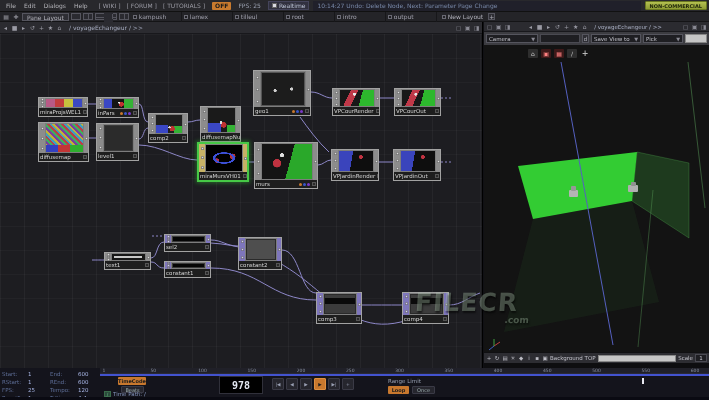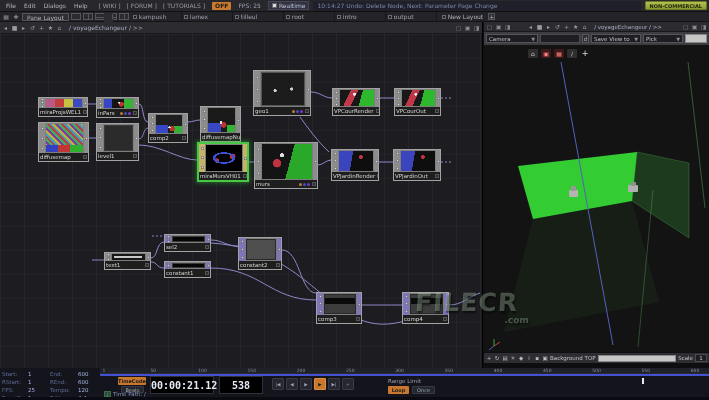--- a/index.html
+++ b/index.html
@@ -790,22 +790,21 @@
         <span class="tick" style="left: 447.25px;">450</span>
         <span class="tick" style="left: 496.5px;">500</span>
         <span class="tick" style="left: 545.75px;">550</span>
         <span class="tick" style="left: 595px;">600</span>
       </div>
     <div class="tl-bluebar">
       <span class="playhead" style="left:542px"></span>
     </div>
     <span class="tc-btn">TimeCode</span>
     <span class="beats-btn">Beats</span>
-    <span class="lcd time">00:00:21.12</span>
-    <span class="lcd frame">538</span>
+    <span class="lcd frame">978</span>
     <span class="transport" id="transport">
         <span class="tbtn">|◀</span>
         <span class="tbtn">◀</span>
         <span class="tbtn">▶</span>
         <span class="tbtn accent">▶</span>
         <span class="tbtn">▶|</span>
         <span class="tbtn">+</span>
       </span>
     <span class="range-label">Range Limit</span>
     <span class="loop-btn">Loop</span>

